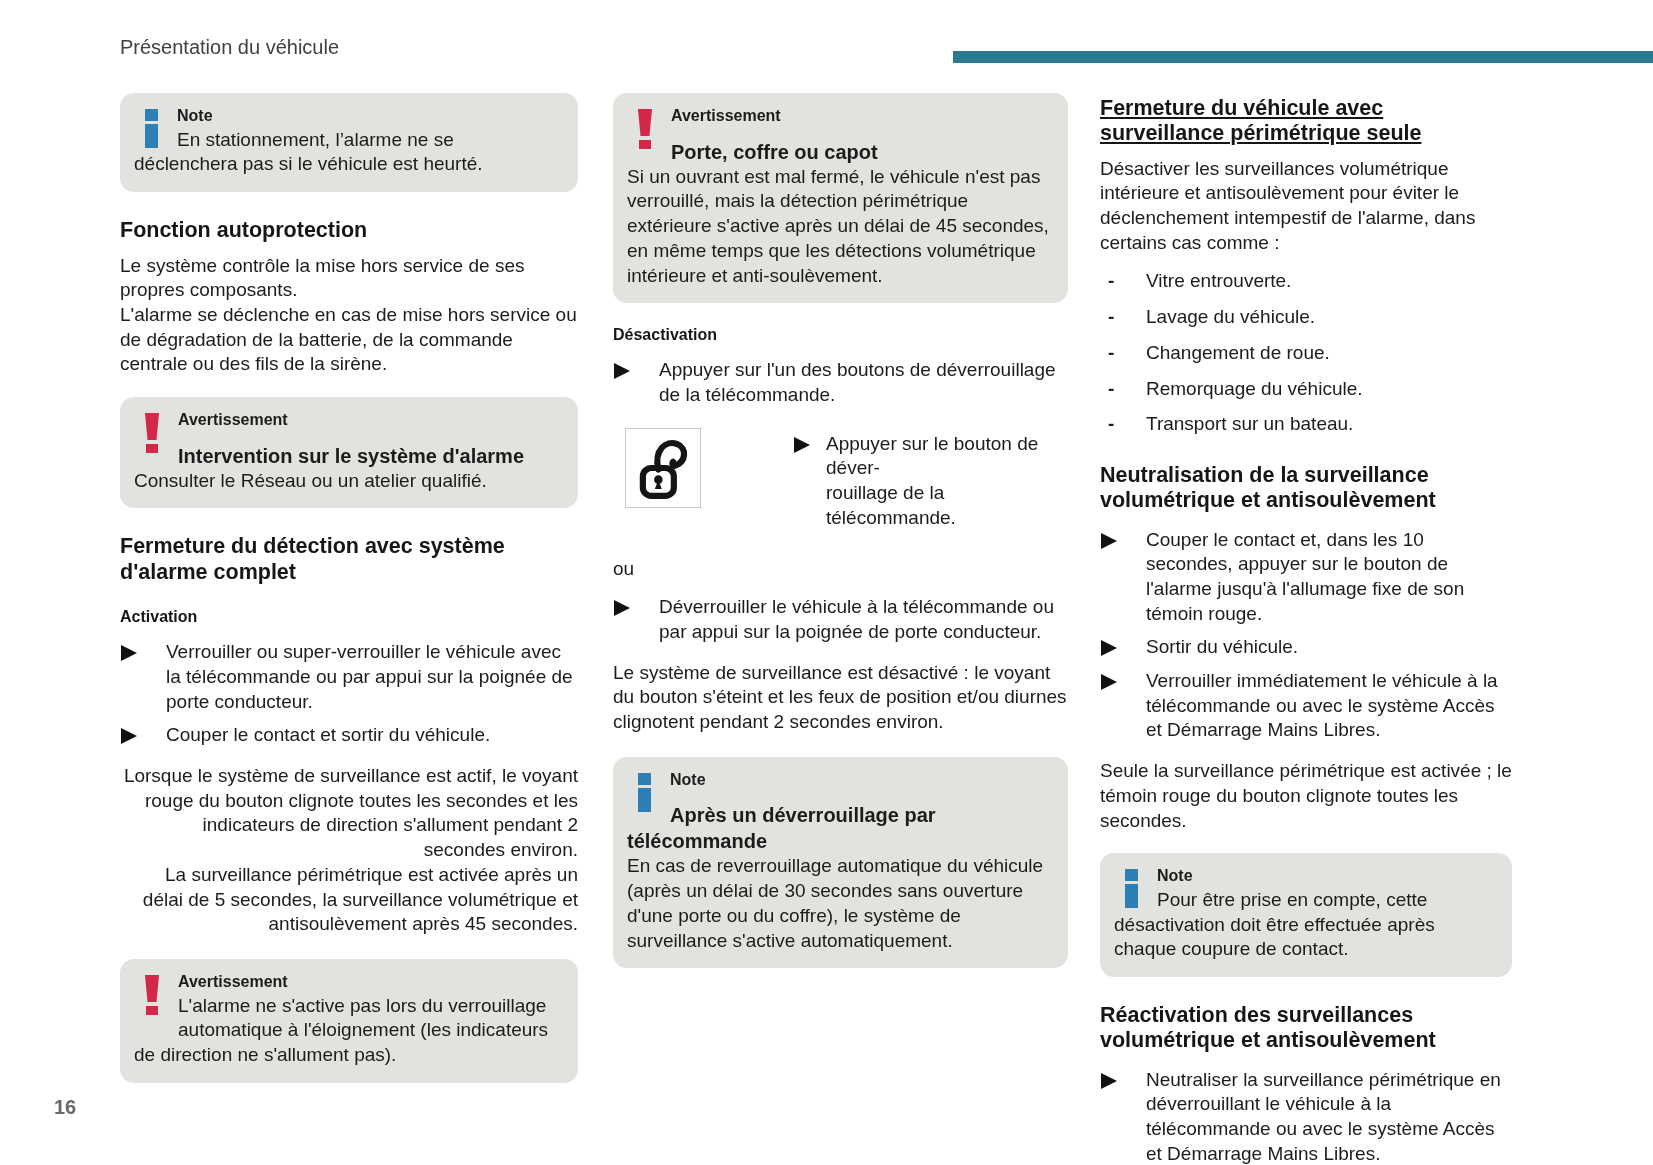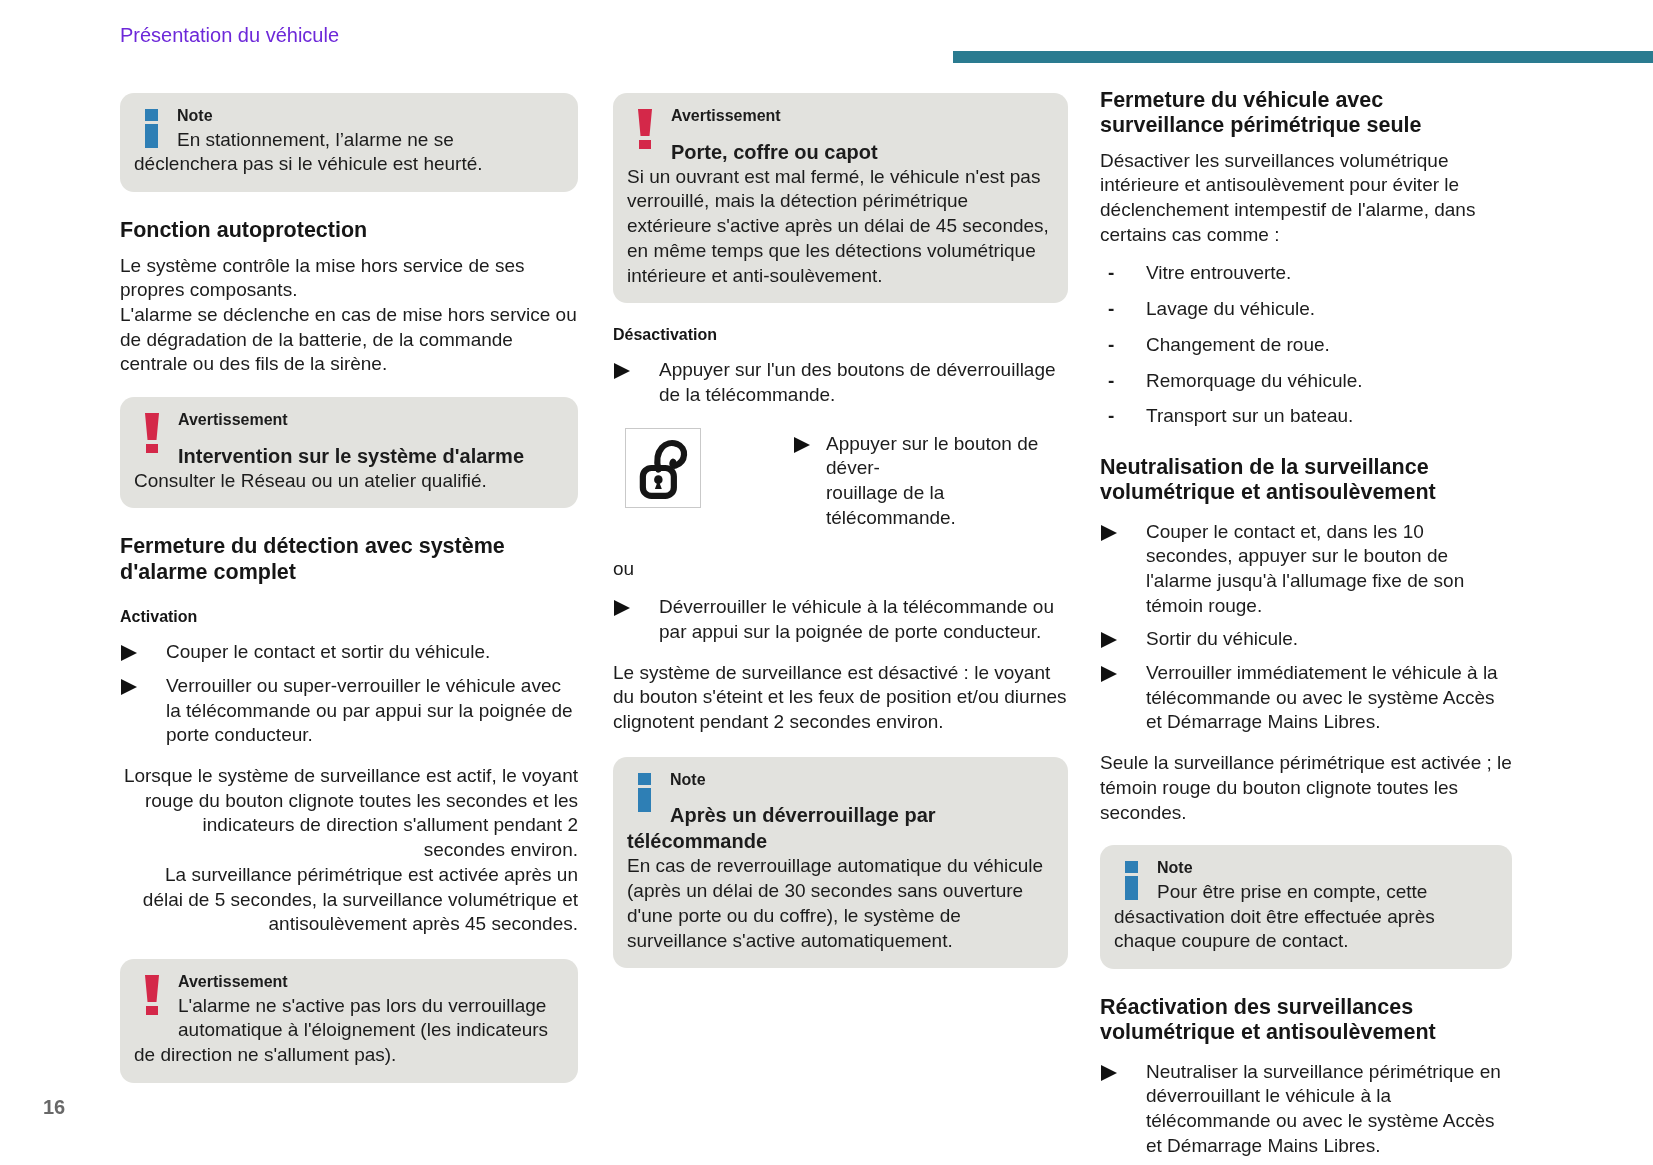--- a/index.html
+++ b/index.html
@@ -1,18 +1,18 @@
 <!DOCTYPE html>
 <html><head>
 <meta charset="utf-8">
 <style>
   html,body{margin:0;padding:0;background:#ffffff;}
   body{width:1653px;height:1165px;position:relative;overflow:hidden;
        font-family:"Liberation Sans","DejaVu Sans",sans-serif;color:#1c1c1c;}
-  .running-header{position:absolute;left:120px;top:24px;font-size:20px;color:#6d28d9;}
+  .running-header{position:absolute;left:120px;top:36px;font-size:20px;color:#404040;}
   .teal-bar{position:absolute;left:953px;top:51px;width:700px;height:12px;background:#2a7b90;}
   .col{position:absolute;top:88px;font-size:19px;line-height:1.3;}
   .col1{left:120px;width:458px;}
   .col2{left:613px;width:455px;}
   .col3{left:1100px;width:412px;}
   h2{font-size:21.5px;line-height:1.18;margin:26px 0 10px;font-weight:bold;color:#161616;}
   h3{font-size:16px;line-height:1.2;margin:22px 0 8px;font-weight:bold;color:#161616;}
   p{margin:10px 0;}
   .prel{white-space:pre-line;}
   
@@ -34,21 +34,21 @@
   .tri{position:absolute;left:1px;top:5px;width:0;height:0;
        border-left:16px solid #111;border-top:8px solid transparent;border-bottom:8px solid transparent;}
   ul.dashes li{position:relative;padding-left:46px;margin:11px 0;}
   .dash{position:absolute;left:8px;top:0;font-weight:bold;}
   
   .lockrow{display:flex;align-items:flex-start;margin:20px 0 26px;}
   .lockbox{width:74px;height:78px;background:#fff;border:1.5px solid #c9c9c9;
            margin-left:12px;flex:none;display:flex;align-items:center;justify-content:center;}
   .lockrow .item{position:relative;padding-left:33px;margin-left:92px;margin-top:4px;}
   .word-ou{margin:26px 0 4px;}
-  .pagenum{position:absolute;left:43px;top:1096px;font-size:20px;font-weight:bold;color:#686868;}
+  .pagenum{position:absolute;left:54px;top:1096px;font-size:20px;font-weight:bold;color:#686868;}
 </style>
 </head>
 <body>
 
 <div class="running-header">
   <span>Présentation du véhicule</span>
 </div>
 <div class="teal-bar"></div>
 
 <div class="col col1">
@@ -73,22 +73,22 @@
       </span>
     <div class="box-title">Avertissement</div>
     <div class="box-subtitle">Intervention sur le système d'alarme</div>
     <div class="box-body">Consulter le Réseau ou un atelier qualifié.</div>
   </div>
 
   <h2>Fermeture du détection avec système d'alarme complet</h2>
   <h3>Activation</h3>
 
   <ul class="arrows">
+    <li><span class="tri"></span><span>Verrouiller ou super-verrouiller le véhicule avec la télécommande ou par appui sur la poignée de porte conducteur.</span></li>
     <li><span class="tri"></span><span>Couper le contact et sortir du véhicule.</span></li>
-    <li><span class="tri"></span><span>Verrouiller ou super-verrouiller le véhicule avec la télécommande ou par appui sur la poignée de porte conducteur.</span></li>
   </ul>
 
   <p class="prel" style="margin-top:16px;text-align:right;">Lorsque le système de surveillance est actif, le voyant rouge du bouton clignote toutes les secondes et les indicateurs de direction s'allument pendant 2 secondes environ.
 La surveillance périmétrique est activée après un délai de 5 secondes, la surveillance volumétrique et antisoulèvement après 45 secondes.</p>
 
   <div class="box tight" style="margin-top:22px;">
     <span class="bicon warn">
         <i class="bar"></i>
         <i class="dot"></i>
       </span>
@@ -145,21 +145,21 @@
         <i class="bar"></i>
       </span>
     <div class="box-title">Note</div>
     <div class="box-subtitle">Après un déverrouillage par télécommande</div>
     <div class="box-body">En cas de reverrouillage automatique du véhicule (après un délai de 30 secondes sans ouverture d'une porte ou du coffre), le système de surveillance s'active automatiquement.</div>
   </div>
 </div>
 
 <div class="col col3">
 
-  <h2 style="margin-top:0;">Fermeture du véhicule avec surveillance périmétrique seule</h2>
+  <h2 style="margin-top:8px;text-decoration:underline;">Fermeture du véhicule avec surveillance périmétrique seule</h2>
   <p>Désactiver les surveillances volumétrique intérieure et antisoulèvement pour éviter le déclenchement intempestif de l'alarme, dans certains cas comme :</p>
 
   <ul class="dashes">
     <li><span class="dash">-</span><span>Vitre entrouverte.</span></li>
     <li><span class="dash">-</span><span>Lavage du véhicule.</span></li>
     <li><span class="dash">-</span><span>Changement de roue.</span></li>
     <li><span class="dash">-</span><span>Remorquage du véhicule.</span></li>
     <li><span class="dash">-</span><span>Transport sur un bateau.</span></li>
   </ul>
 

